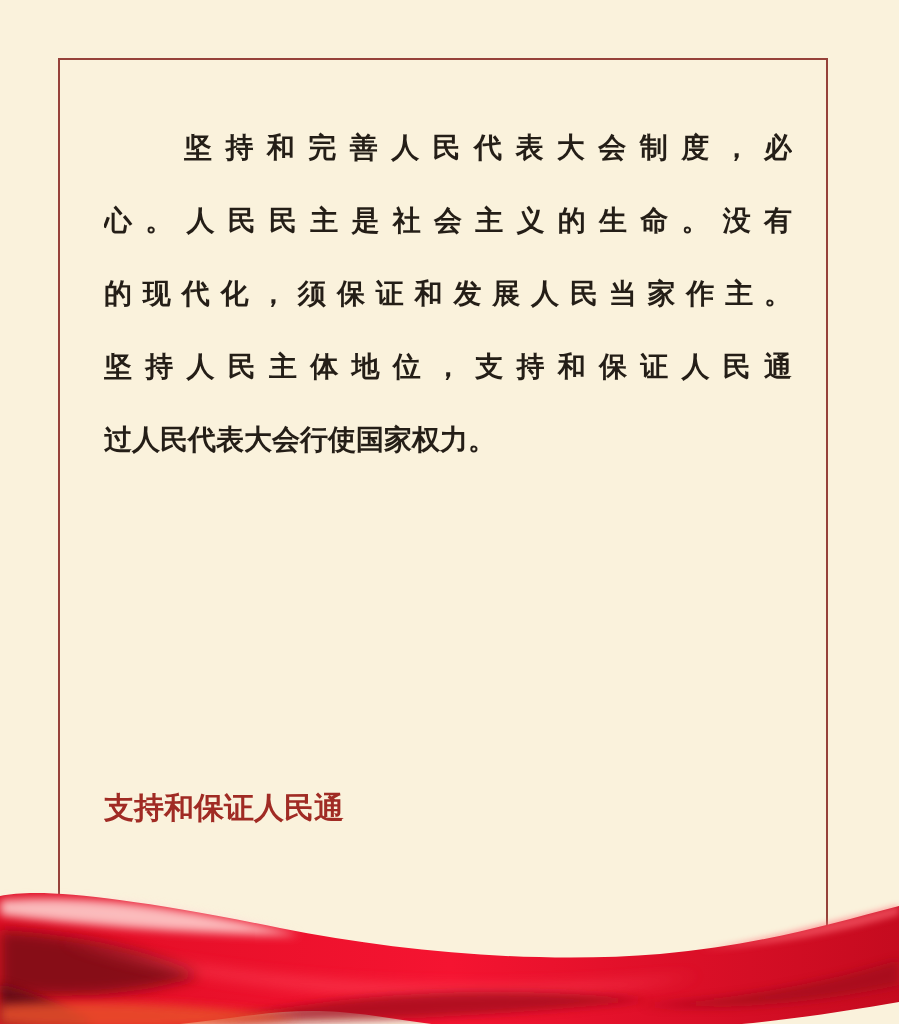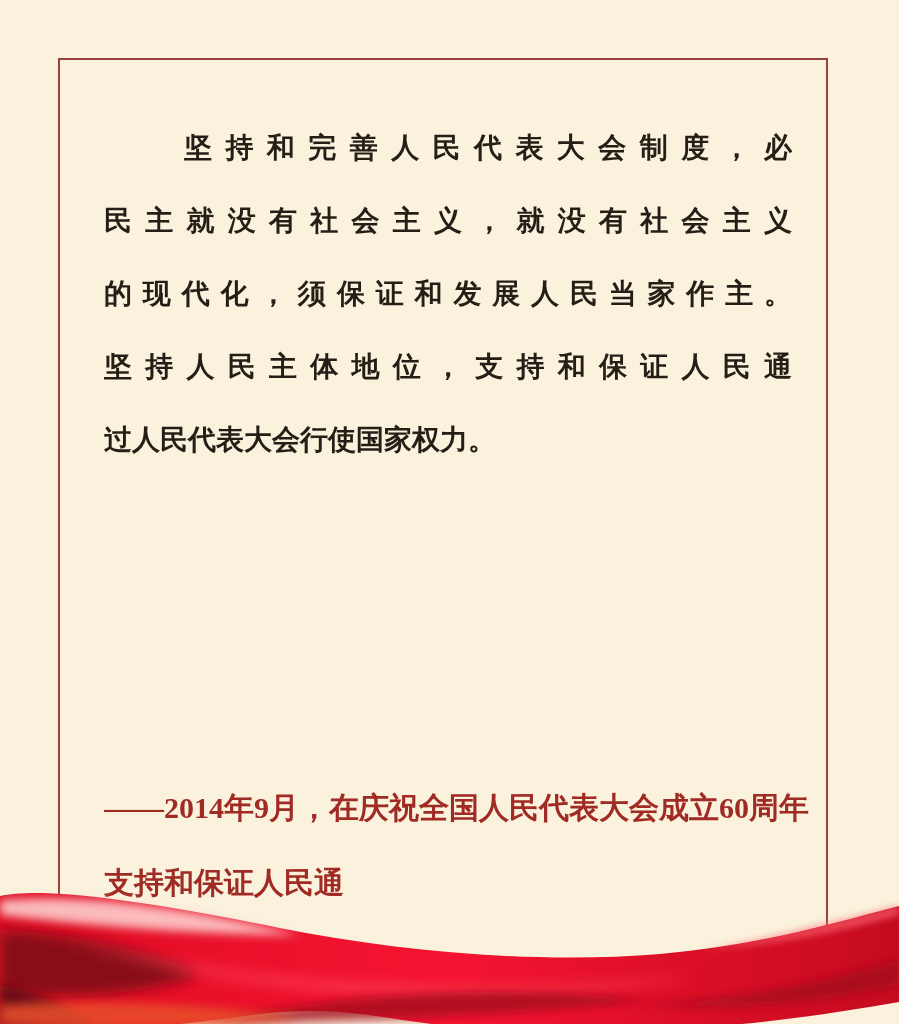--- a/index.html
+++ b/index.html
@@ -63,28 +63,27 @@
 </style>
 </head>
 <body>
 
 <div class="card-root">
 
   <div class="frame"></div>
 
   <div class="quote">
     <p class="qline first">坚持和完善人民代表大会制度，必</p>
-    <p class="qline">民主就没有社会主义，就没有社会主义</p>
+    <p class="qline">心。人民民主是社会主义的生命。没有</p>
     <p class="qline">的现代化，须保证和发展人民当家作主。</p>
     <p class="qline">坚持人民主体地位，支持和保证人民通</p>
     <p class="qline last">过人民代表大会行使国家权力。</p>
   </div>
 
   <div class="attribution">
-    <p>——2014年9月，在庆祝全国人民代表大会成立60周年</p>
     <p>支持和保证人民通</p>
   </div>
 
   <svg class="ribbon" viewBox="0 0 899 200" preserveAspectRatio="none" xmlns="http://www.w3.org/2000/svg">
     <defs>
       <linearGradient id="gradMain" x1="0" y1="0" x2="1" y2="0">
         <stop offset="0" stop-color="#df0d24"></stop>
         <stop offset="0.5" stop-color="#f51431"></stop>
         <stop offset="1" stop-color="#c50b1f"></stop>
       </linearGradient>

